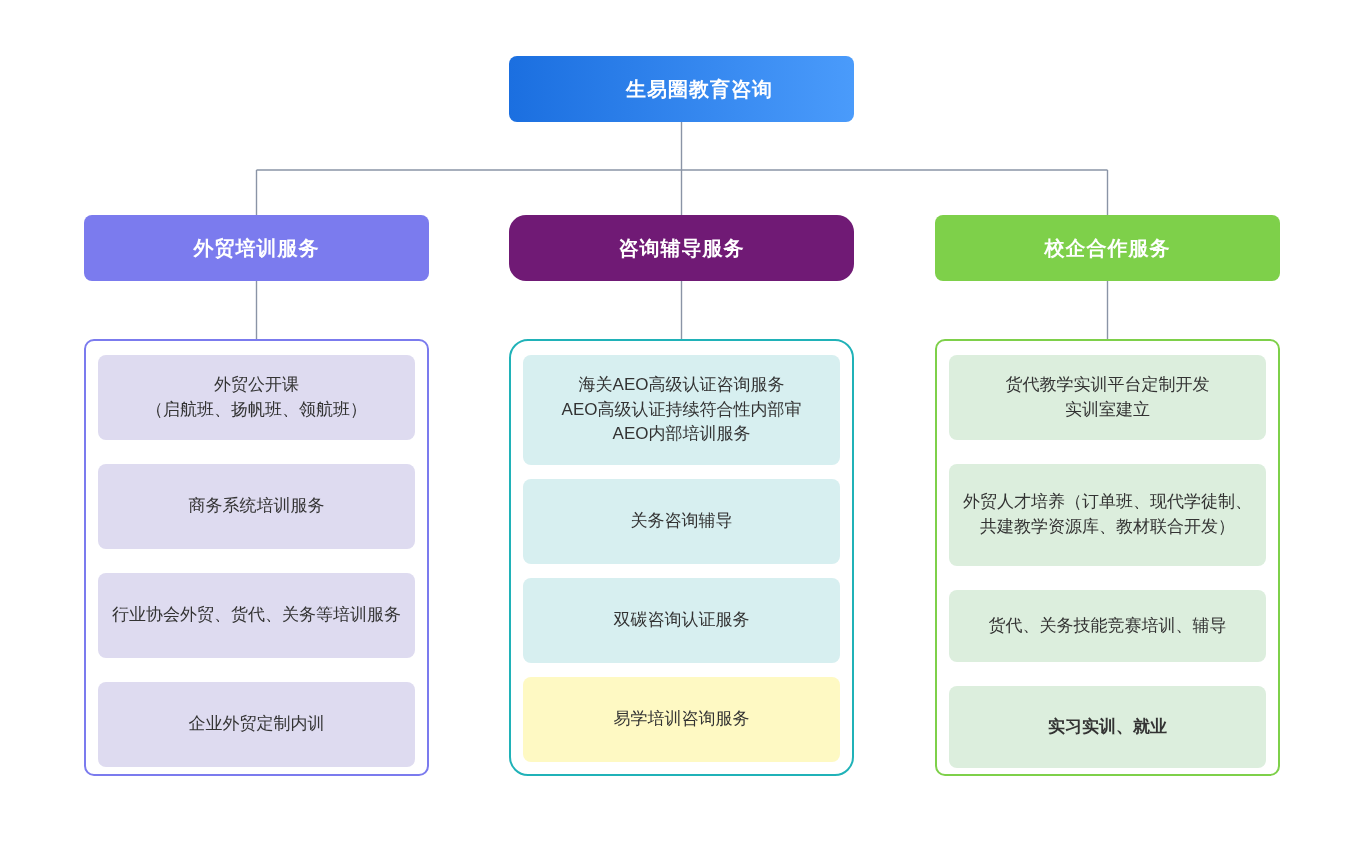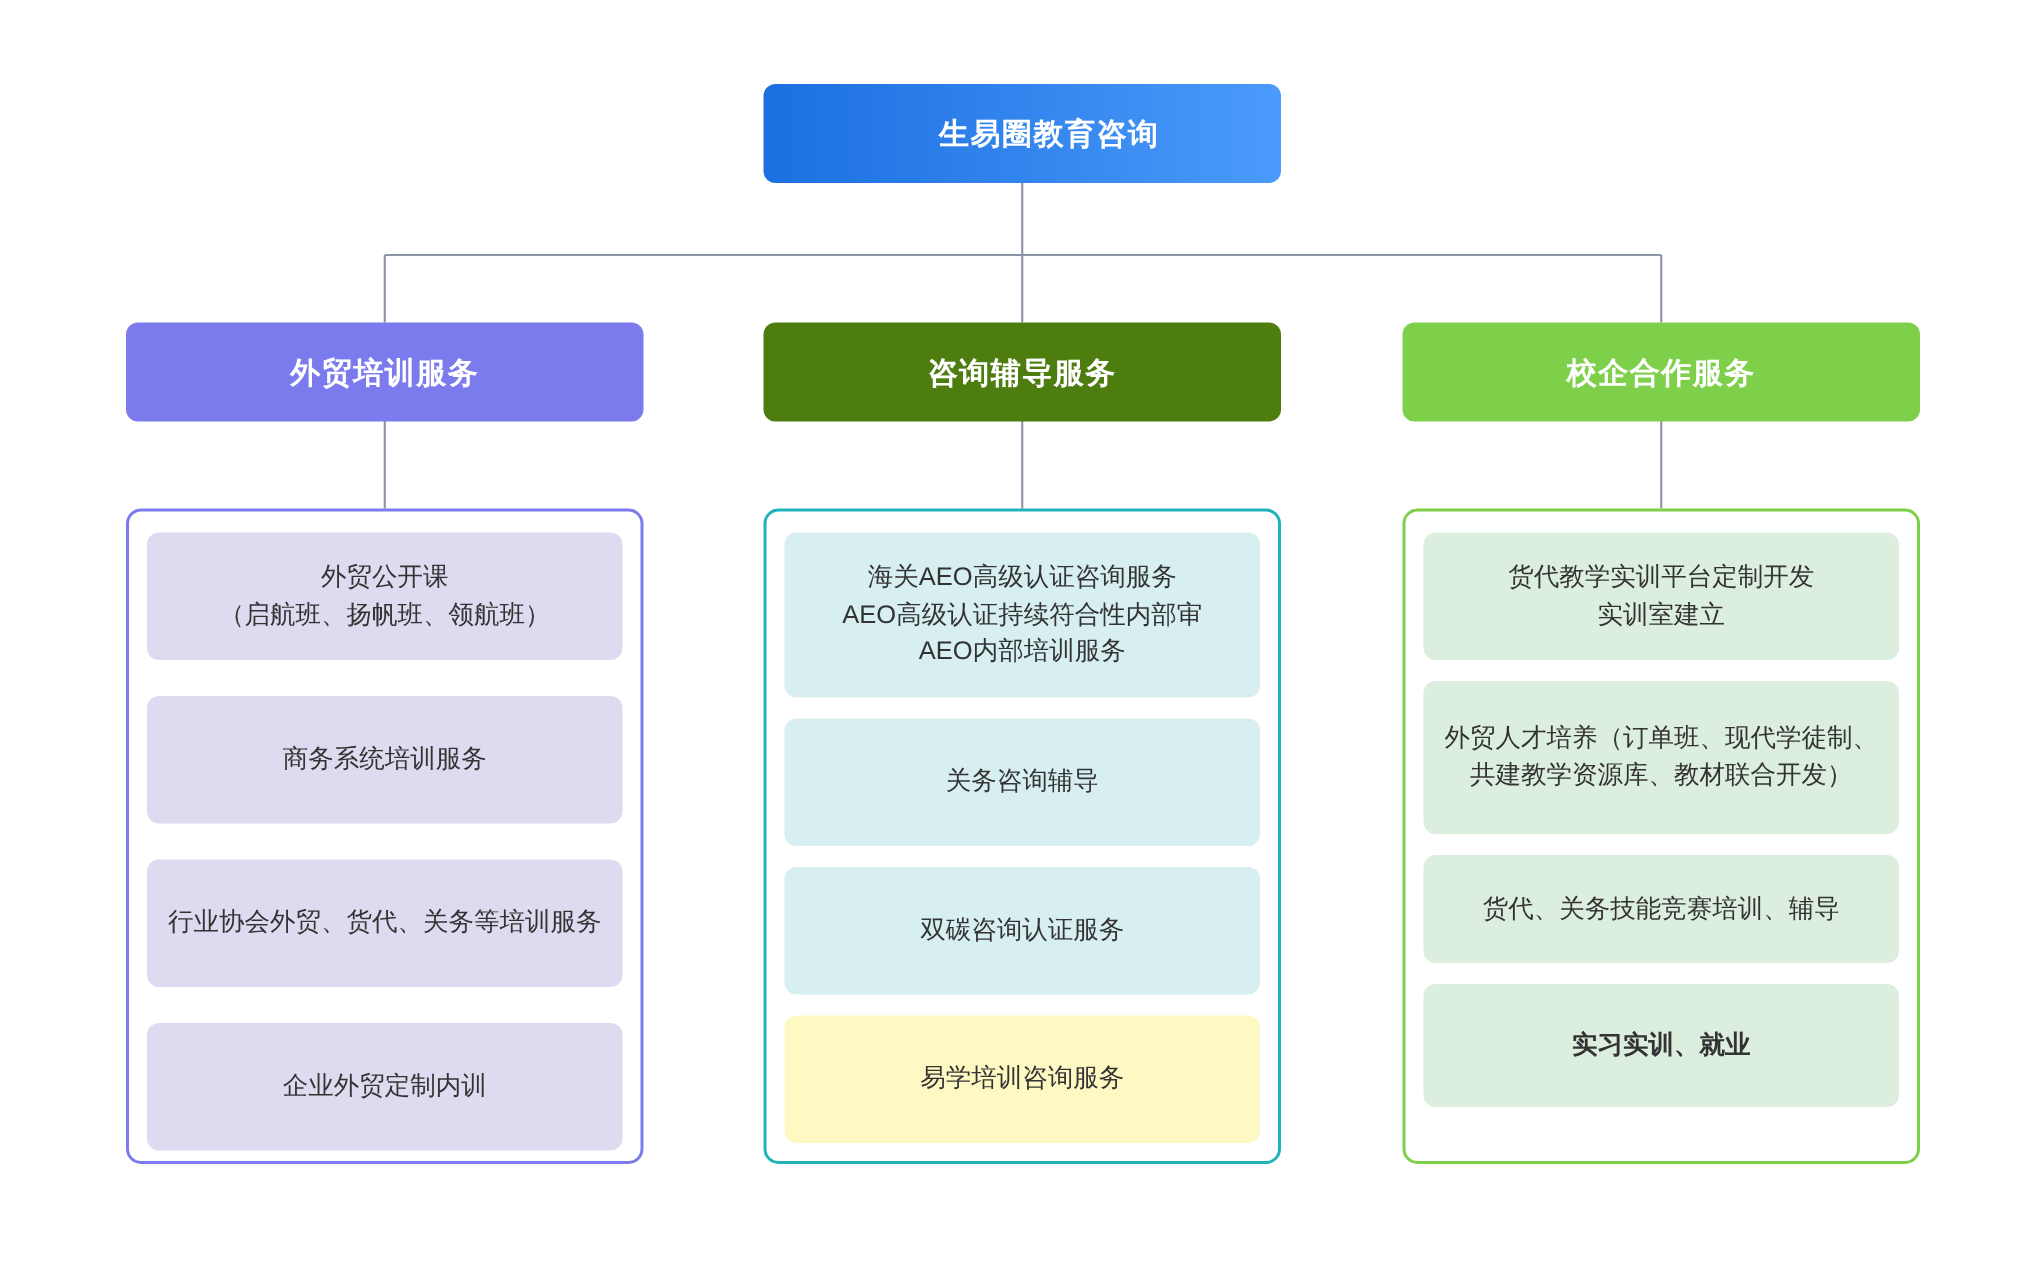--- a/index.html
+++ b/index.html
@@ -122,21 +122,21 @@
   .col-1 .leaf-card:nth-child(2) { height: 85px; }
   .col-1 .leaf-card:nth-child(3) { height: 85px; }
   .col-1 .leaf-card:nth-child(4) { height: 85px; }
 
   
   .col-2 .leaf-card:nth-child(1) { height: 85px; }
   .col-2 .leaf-card:nth-child(2) { height: 102px; }
   .col-2 .leaf-card:nth-child(3) { height: 72px; }
   .col-2 .leaf-card:nth-child(4) { height: 82px; }
   .col-1 .leaf-card { margin-bottom: 14px; }
-  .col-2 .leaf-card { margin-bottom: 14px; }
+  .col-2 .leaf-card { margin-bottom: 24px; }
 </style>
 </head>
 <body>
 
 <div id="chart">
 
   <svg id="connectors" viewBox="0 0 1360 844" width="1360" height="844" xmlns="http://www.w3.org/2000/svg">
 
     <line x1="681.5" y1="122" x2="681.5" y2="170" stroke="#8a94a6" stroke-width="1.4"></line>
 
@@ -159,24 +159,24 @@
     <span class="node-label">外贸培训服务</span>
   </div>
   <div class="branch-panel col-0" id="panel-0" style="left: 84px; border-color: rgb(123, 123, 238);">
     <div class="leaf-card" style="background: rgb(222, 219, 240);">外贸公开课
 （启航班、扬帆班、领航班）</div>
     <div class="leaf-card" style="background: rgb(222, 219, 240);">商务系统培训服务</div>
     <div class="leaf-card" style="background: rgb(222, 219, 240);">行业协会外贸、货代、关务等培训服务</div>
     <div class="leaf-card" style="background: rgb(222, 219, 240);">企业外贸定制内训</div>
   </div>
 
-  <div class="branch-header" id="header-1" style="left: 509px; background: #4d7c0f;">
+  <div class="branch-header" id="header-1" style="left: 509px; background: #701a75; border-radius: 17px;">
     <span class="node-label">咨询辅导服务</span>
   </div>
-  <div class="branch-panel col-1" id="panel-1" style="left: 509px; border-color: rgb(32, 178, 184);">
+  <div class="branch-panel col-1" id="panel-1" style="left: 509px; border-color: rgb(32, 178, 184); border-radius: 19px;">
     <div class="leaf-card" style="background: rgb(215, 239, 240);">海关AEO高级认证咨询服务
 AEO高级认证持续符合性内部审
 AEO内部培训服务</div>
     <div class="leaf-card" style="background: rgb(215, 239, 240);">关务咨询辅导</div>
     <div class="leaf-card" style="background: rgb(215, 239, 240);">双碳咨询认证服务</div>
     <div class="leaf-card" style="background: #fef9c3;">易学培训咨询服务</div>
   </div>
 
   <div class="branch-header" id="header-2" style="left: 935px; background: rgb(126, 208, 74);">
     <span class="node-label">校企合作服务</span>

